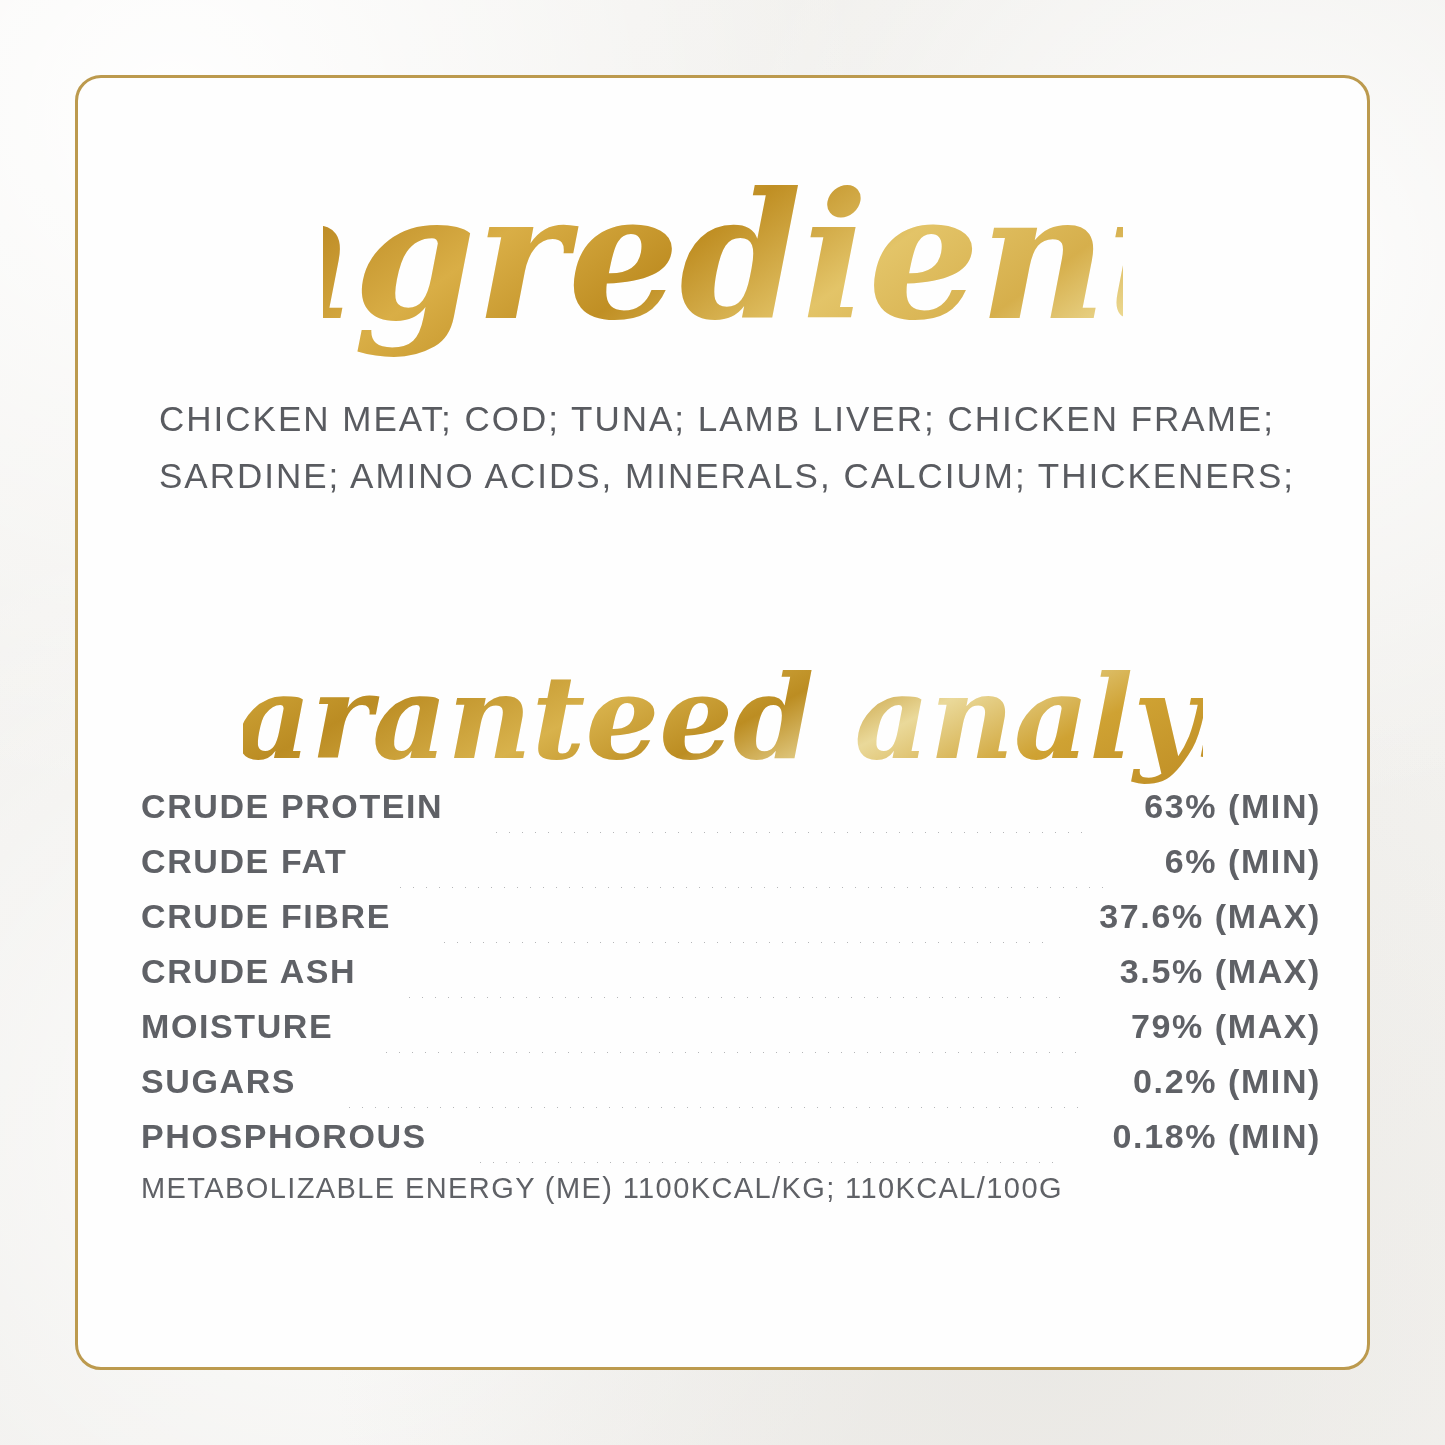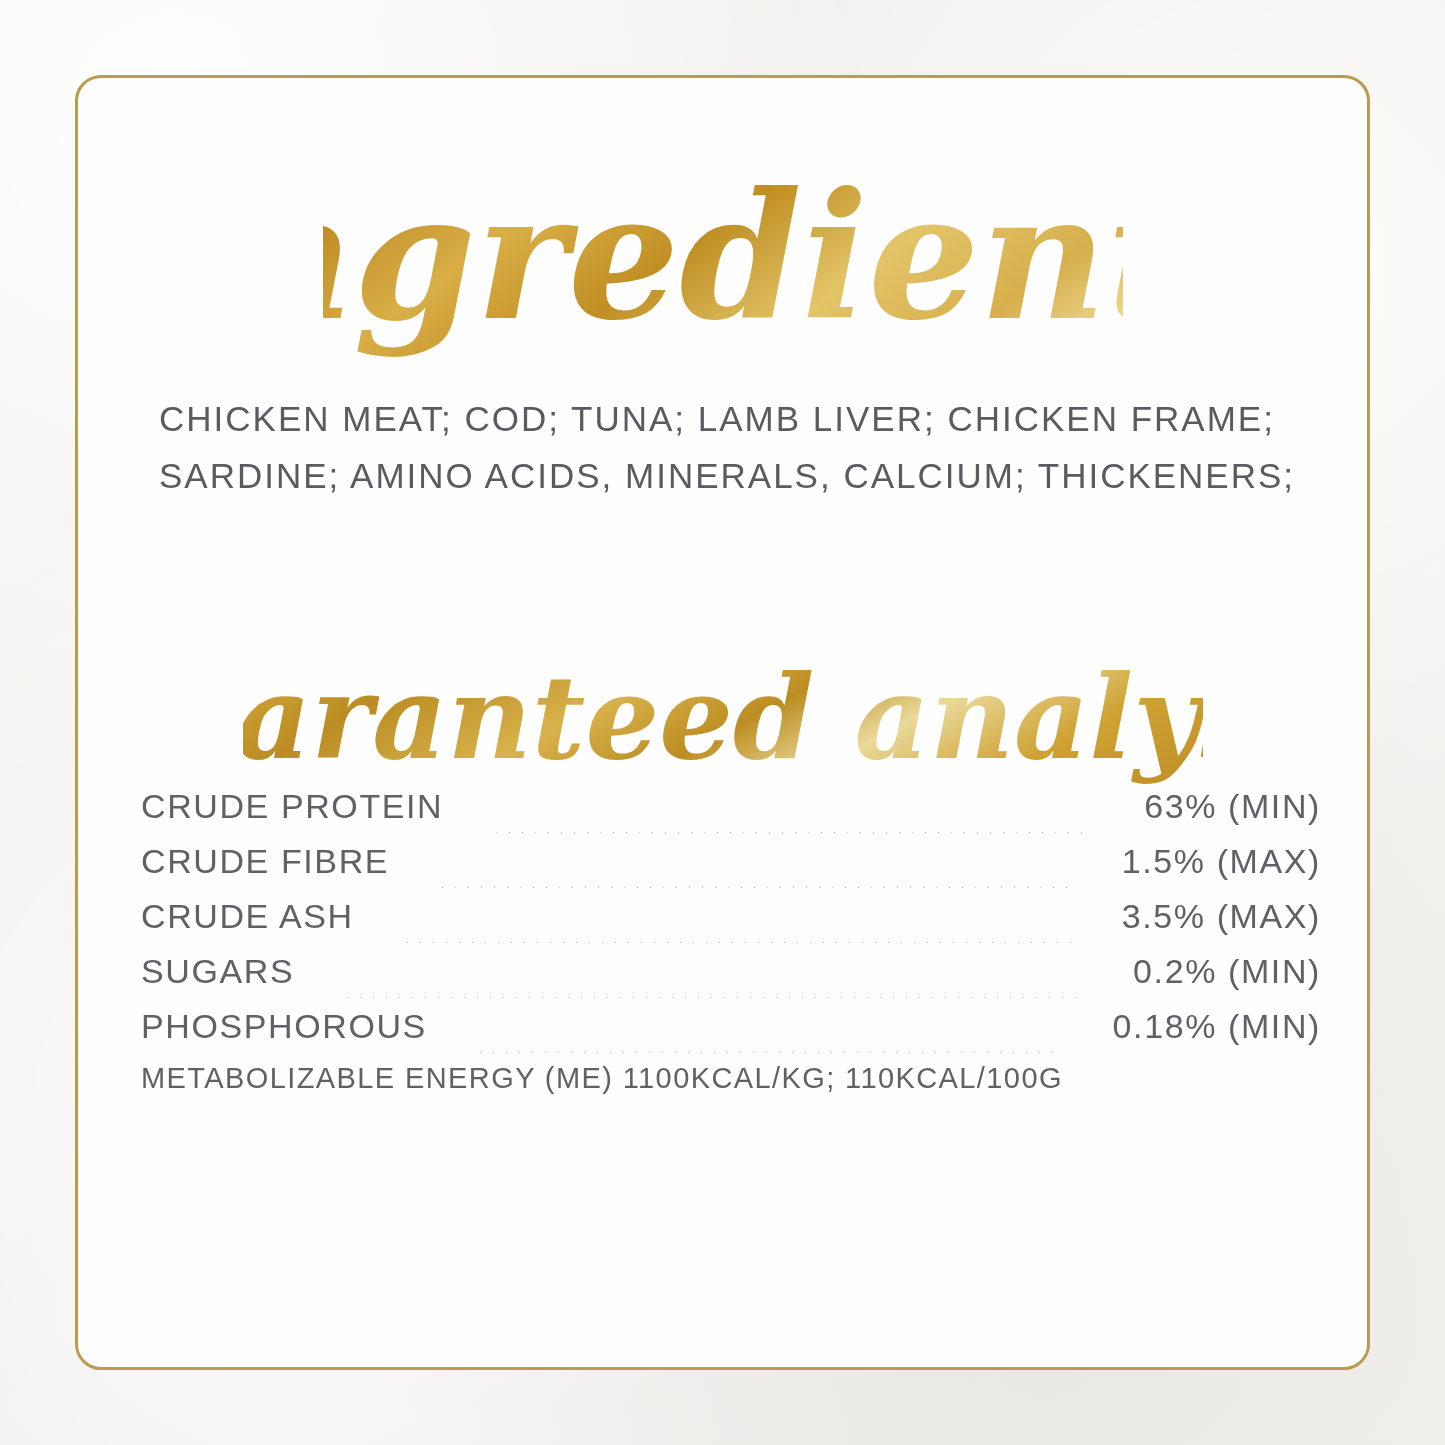--- a/index.html
+++ b/index.html
@@ -82,21 +82,21 @@
     left: 63px;
     top: 709px;
     width: 1180px;
   }
   .row {
     display: flex;
     align-items: baseline;
     height: 55px;
     color: #5f6166;
     font-size: 34px;
-    font-weight: 400;
+    font-weight: 700;
     letter-spacing: 1.6px;
     white-space: nowrap;
     gap: 41px;
   }
   .row-label { flex: 0 0 auto; }
   .leader {
     flex: 1 1 auto;
     margin: 0 10px;
     position: relative;
     height: 1px;
@@ -175,33 +175,43 @@
   </div>
 
   <div class="analysis-block">
 
     <div class="row">
       <span class="row-label">CRUDE PROTEIN</span>
       <span class="leader"></span>
       <span class="row-value">63% (MIN)</span>
     </div>
 
+    <div class="row">
+      <span class="row-label">CRUDE FAT</span>
+      <span class="leader"></span>
+      <span class="row-value">6% (MIN)</span>
+    </div>
 
     <div class="row">
       <span class="row-label">CRUDE FIBRE</span>
       <span class="leader"></span>
-      <span class="row-value">1.5% (MAX)</span>
+      <span class="row-value">37.6% (MAX)</span>
     </div>
 
     <div class="row">
       <span class="row-label">CRUDE ASH</span>
       <span class="leader"></span>
       <span class="row-value">3.5% (MAX)</span>
     </div>
 
+    <div class="row">
+      <span class="row-label">MOISTURE</span>
+      <span class="leader"></span>
+      <span class="row-value">79% (MAX)</span>
+    </div>
 
     <div class="row">
       <span class="row-label">SUGARS</span>
       <span class="leader"></span>
       <span class="row-value">0.2% (MIN)</span>
     </div>
 
     <div class="row">
       <span class="row-label">PHOSPHOROUS</span>
       <span class="leader"></span>

